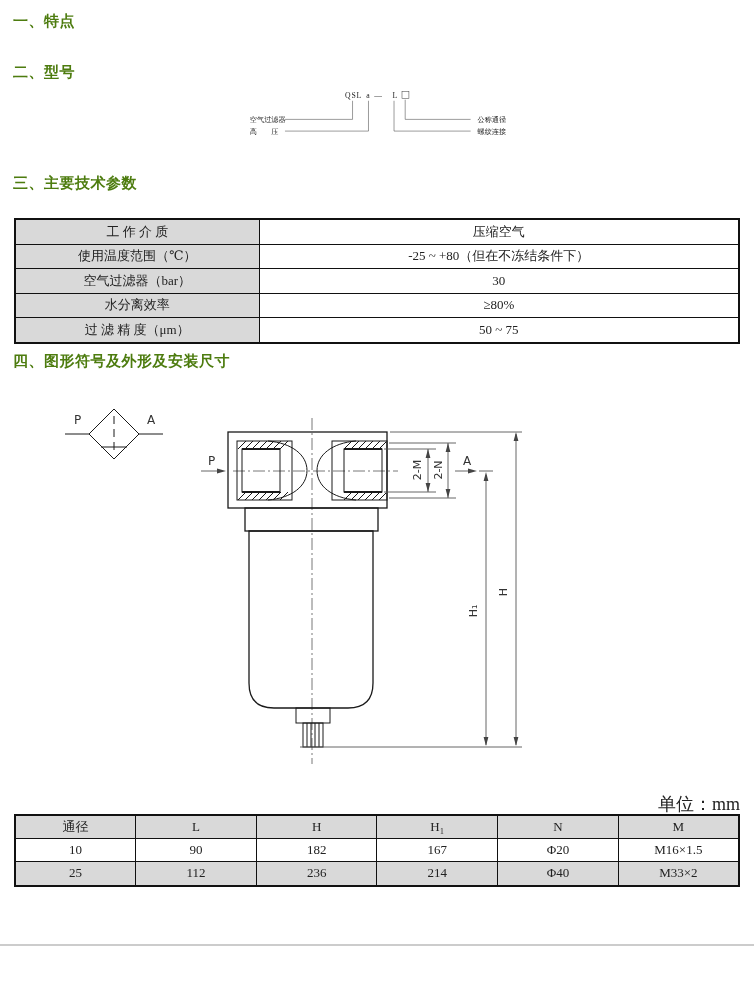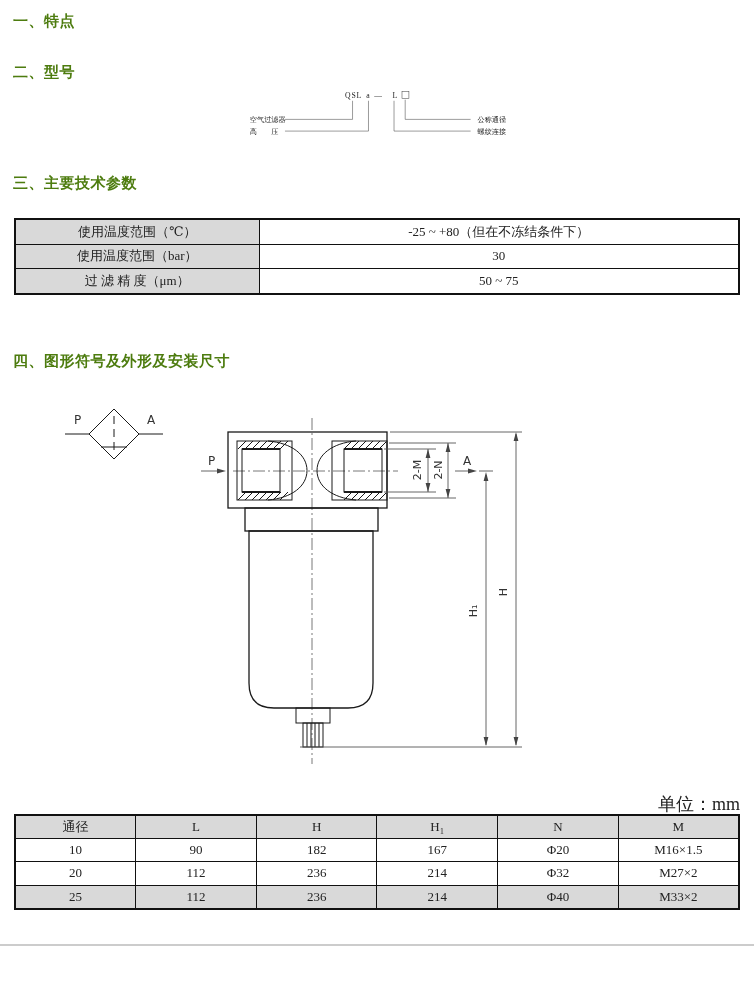--- a/index.html
+++ b/index.html
@@ -59,27 +59,35 @@
   </svg>
 
   <div class="abs h" style="left:13px;top:174px;">三、主要技术参数</div>
 
   <table class="t1">
     <colgroup>
         <col style="width:244px">
         <col>
       </colgroup>
     <tbody>
+        <tr>
+      <td class="lbl">工 作 介 质</td>
+      <td>压缩空气</td>
+    </tr>
     <tr>
       <td class="lbl">使用温度范围（℃）</td>
       <td>-25 ~ +80（但在不冻结条件下）</td>
     </tr>
     <tr>
-      <td class="lbl">使用温度范围（bar）</td>
+      <td class="lbl">空气过滤器（bar）</td>
       <td>30</td>
+    </tr>
+    <tr>
+      <td class="lbl">水分离效率</td>
+      <td>≥80%</td>
     </tr>
     <tr>
       <td class="lbl">过 滤 精 度（μm）</td>
       <td>50 ~ 75</td>
     </tr>
   </tbody>
     </table>
 
   <div class="abs h" style="left:13px;top:352px;">四、图形符号及外形及安装尺寸</div>
 
@@ -201,28 +209,20 @@
       <td>M</td>
     </tr>
     <tr>
       <td>10</td>
       <td>90</td>
       <td>182</td>
       <td>167</td>
       <td>Φ20</td>
       <td>M16×1.5</td>
     </tr>
-    <tr>
-      <td>20</td>
-      <td>112</td>
-      <td>236</td>
-      <td>214</td>
-      <td>Φ32</td>
-      <td>M27×2</td>
-    </tr>
     <tr class="shade">
       <td>25</td>
       <td>112</td>
       <td>236</td>
       <td>214</td>
       <td>Φ40</td>
       <td>M33×2</td>
     </tr>
   </tbody>
     </table>

